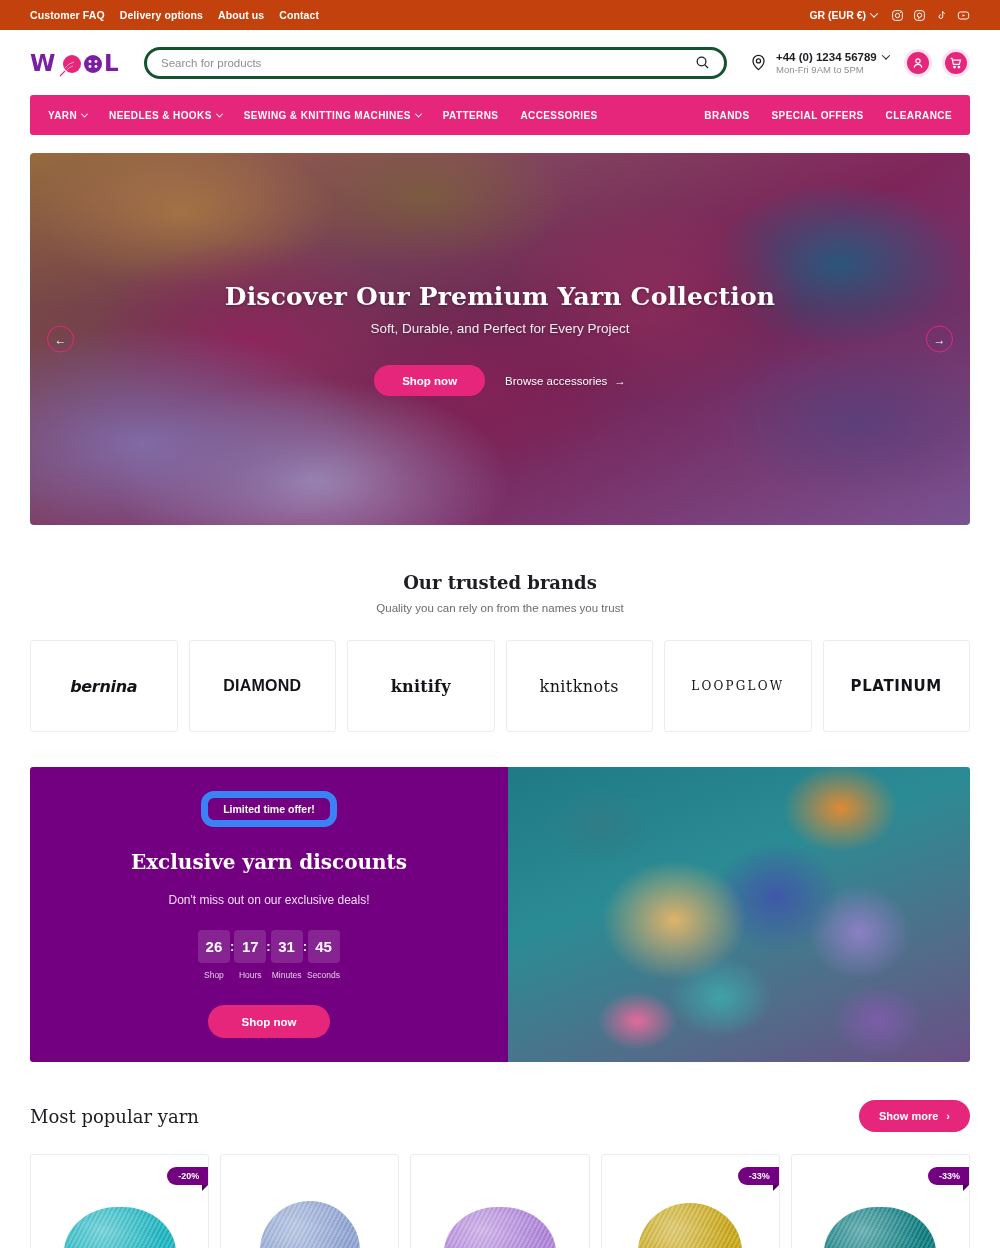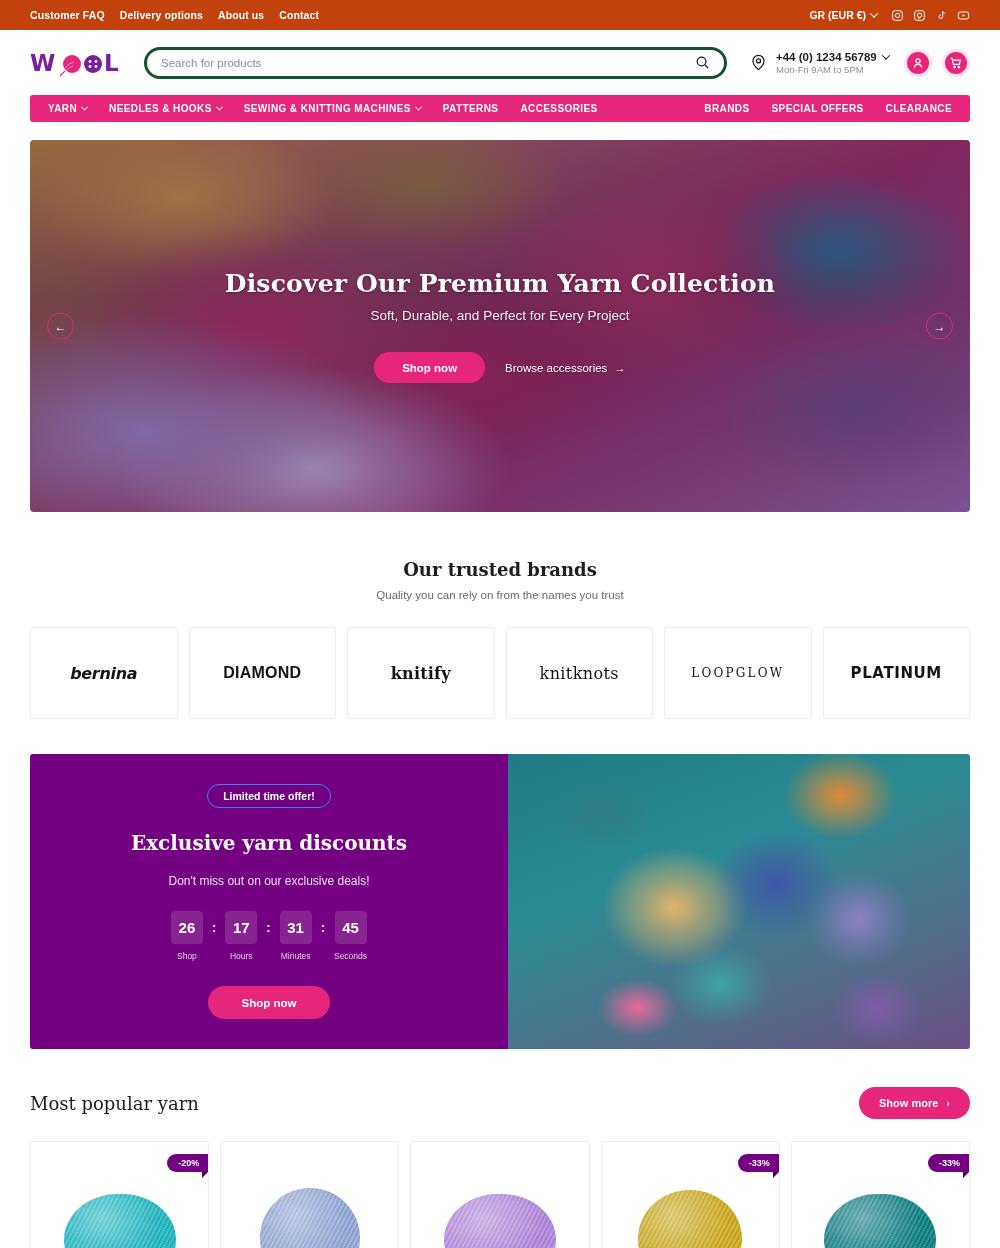--- a/index.html
+++ b/index.html
@@ -127,21 +127,21 @@
     background: #e6267a;
     border: 3px solid #fbe3ef;
     display: flex; align-items: center; justify-content: center;
     cursor: pointer;
   }
 
   
   .mainnav {
     margin: 0 30px;
     background: #e6267a;
-    height: 27px;
+    height: 40px;
     border-radius: 3px;
     display: flex;
     align-items: center;
     padding: 0 18px;
   }
   .mainnav .nav-item {
     color: #fff;
     font-size: 10px;
     font-weight: bold;
     letter-spacing: .4px;
@@ -278,36 +278,36 @@
   }
   .promo-left {
     width: 478px;
     background: #730080;
     display: flex; flex-direction: column;
     align-items: center; justify-content: center;
     text-align: center;
     padding: 0 40px;
   }
   .promo-badge {
-    border: 1px solid #3b82f6;
+    border: 7px solid #3b82f6;
     border-radius: 13px;
     color: #fff;
     font-size: 10.5px;
     font-weight: bold;
     padding: 5px 15px;
     display: inline-block;
   }
   .promo-title {
     color: #fff;
     font-size: 20px;
     font-weight: bold;
     margin-top: 23px;
   }
   .promo-sub { color: #f0dff2; font-size: 12px; margin-top: 19px; }
-  .countdown { display: flex; gap: 9px; margin-top: 23px; }
+  .countdown { display: flex; margin-top: 23px; }
   .cd-cell { display: flex; flex-direction: column; align-items: center; }
   .cd-box {
     width: 32px; height: 33px;
     background: rgba(255,255,255,.14);
     border-radius: 4px;
     display: flex; align-items: center; justify-content: center;
     color: #fff; font-size: 15px; font-weight: bold;
   }
   .cd-label { color: #e4cbe7; font-size: 8.5px; margin-top: 7px; }
   .cd-colon { color: #fff; font-size: 13px; font-weight: bold; padding-top: 9px; }

